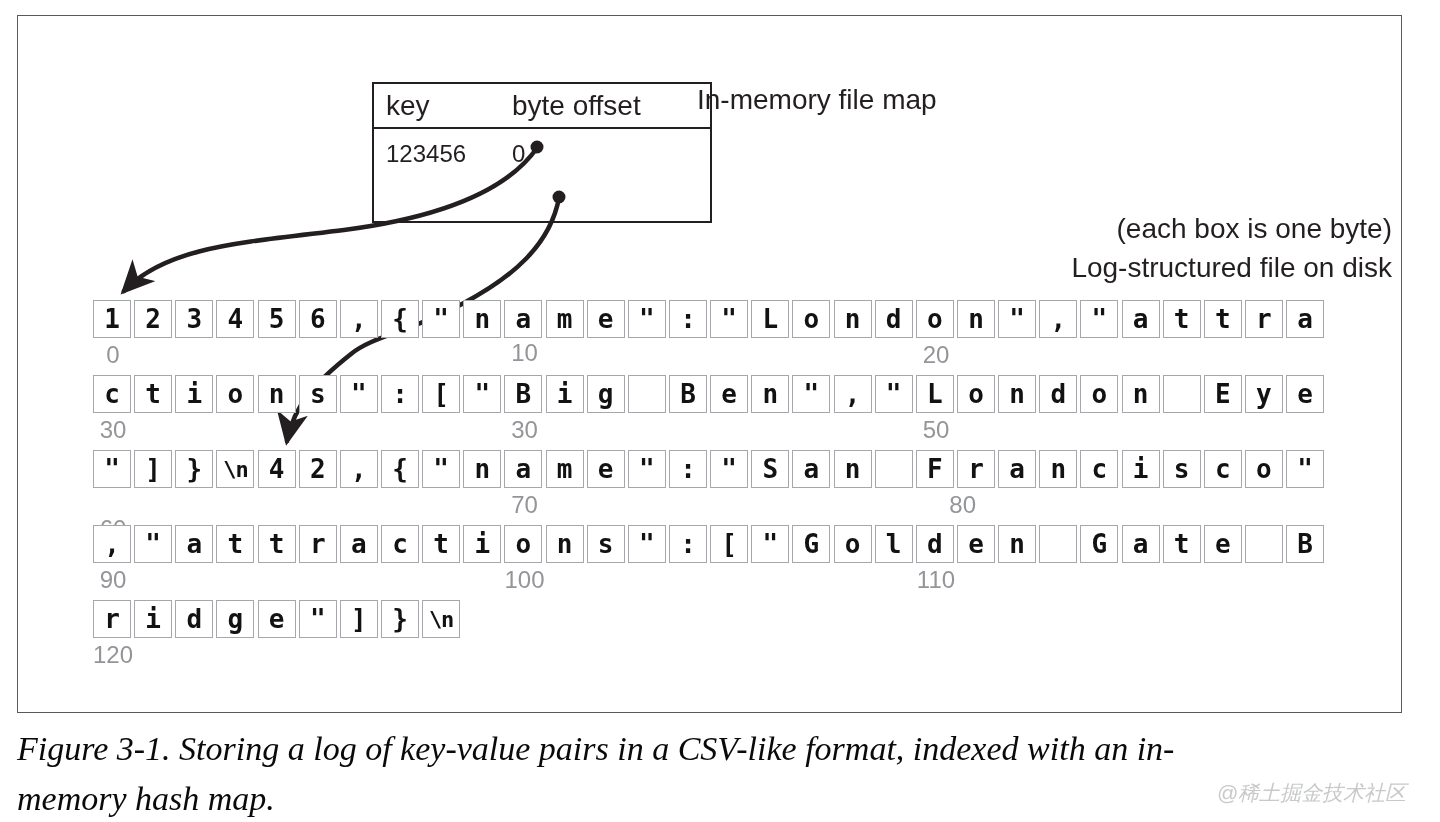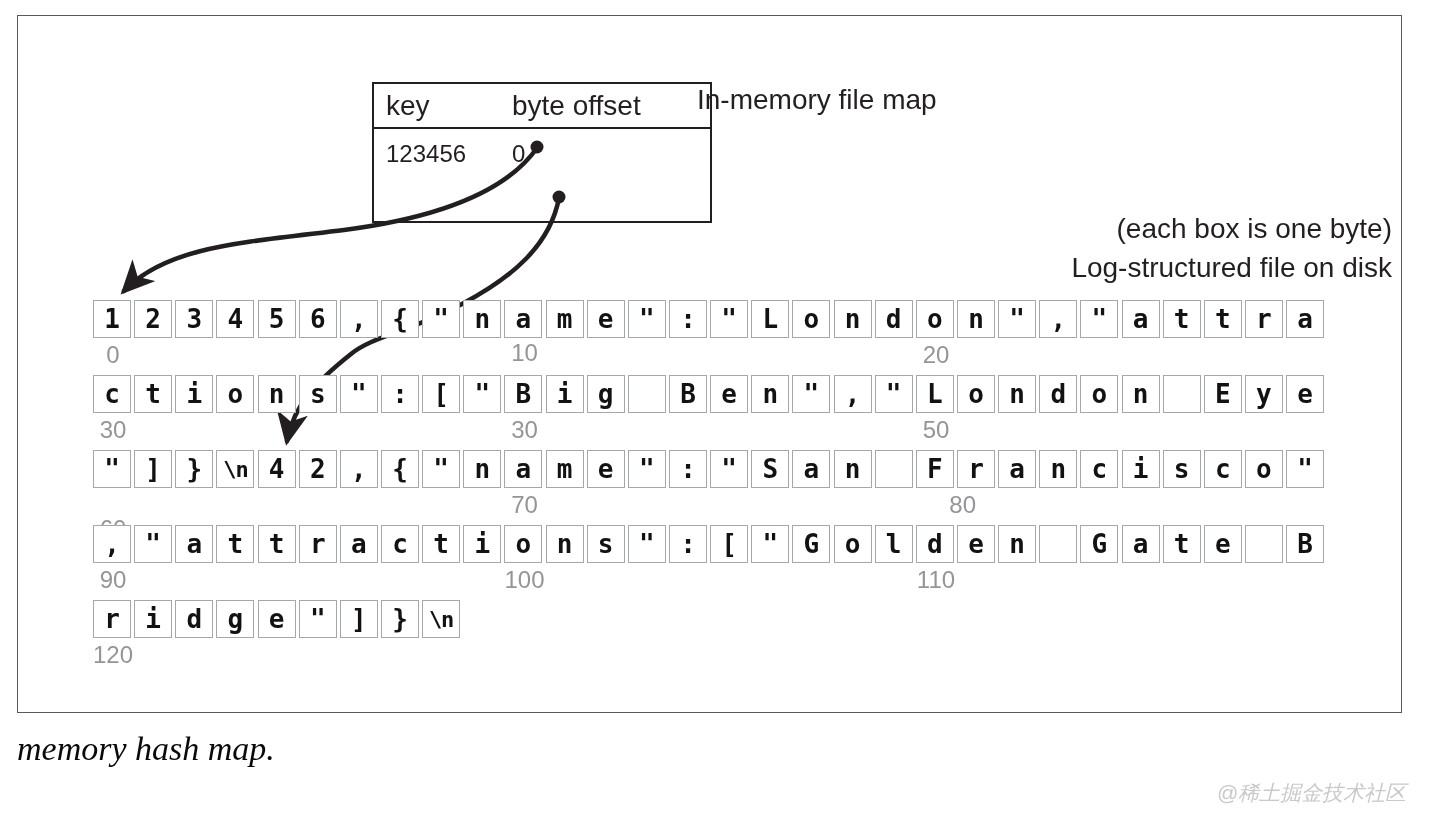--- a/index.html
+++ b/index.html
@@ -231,16 +231,17 @@
       <div class="byte-box">e</div>
       <div class="byte-box">"</div>
       <div class="byte-box">]</div>
       <div class="byte-box">}</div>
       <div class="byte-box nl">\n</div>
     </div>
     <div class="offset-label" style="left: -20px; top: 341px;">120</div>
   </div>
 
 <div class="caption">
+  <div>Figure 3-1. Storing a log of key-value pairs in a CSV-like format, indexed with an in-</div>
   <div>memory hash map.</div>
 </div>
 
 <div class="watermark">@稀土掘金技术社区</div>
 
 </body></html>

